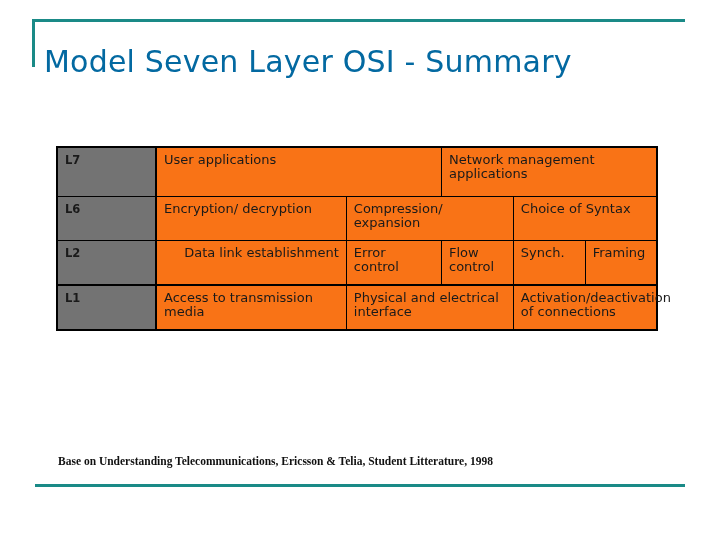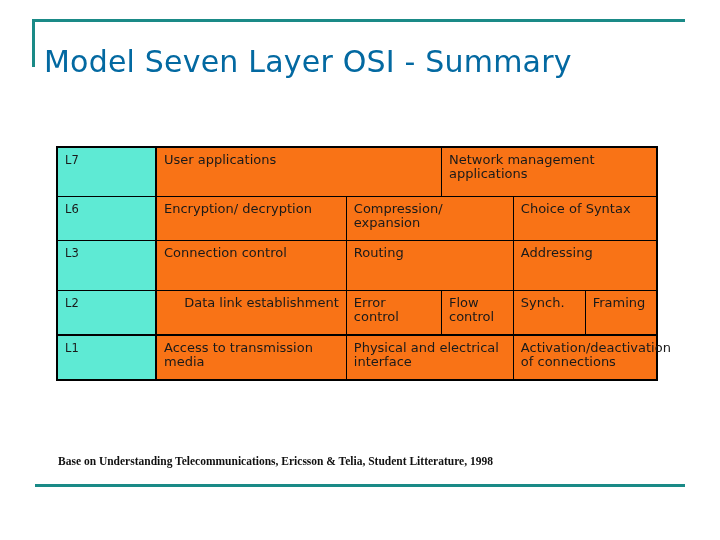--- a/index.html
+++ b/index.html
@@ -60,24 +60,24 @@
     border: 1px solid #000000;
     vertical-align: top;
     padding: 5px 7px 4px 7px;
     font-family: "DejaVu Sans", sans-serif;
     font-size: 13px;
     line-height: 14px;
     color: #1a1a1a;
     background: #f97316;
   }
   #osi-table td.layer-label {
-    background: #5eead4;
+    background: #737373;
     border-right: 2px solid #000000;
     font-size: 11.5px;
-    font-weight: 400;
+    font-weight: 700;
     color: #1a1a1a;
   }
   #osi-table tr.row-sep-strong > td {
     border-bottom: 2px solid #000000;
   }
 
   
   #table-caption {
     position: absolute;
     left: 58px;
@@ -119,26 +119,20 @@
 
     <tr>
       <td class="layer-label">L6</td>
       <td colspan="2" style="width:165px; height:34px;">Encryption/ decryption</td>
       <td colspan="2" style="width:175px;">Compression/ expansion</td>
       <td colspan="2">Choice of Syntax</td>
     </tr>
 
 
 
-    <tr>
-      <td class="layer-label">L3</td>
-      <td colspan="2" style="height:40px;">Connection control</td>
-      <td colspan="2">Routing</td>
-      <td colspan="2">Addressing</td>
-    </tr>
 
     <tr class="row-sep-strong">
       <td class="layer-label">L2</td>
       <td colspan="2" style="height:34px;text-align:right;">Data link establishment</td>
       <td style="width:88px;margin-left:46px;">Error control</td>
       <td style="width:87px;">Flow control</td>
       <td style="width:88px;">Synch.</td>
       <td style="width:87px;">Framing</td>
     </tr>
 

